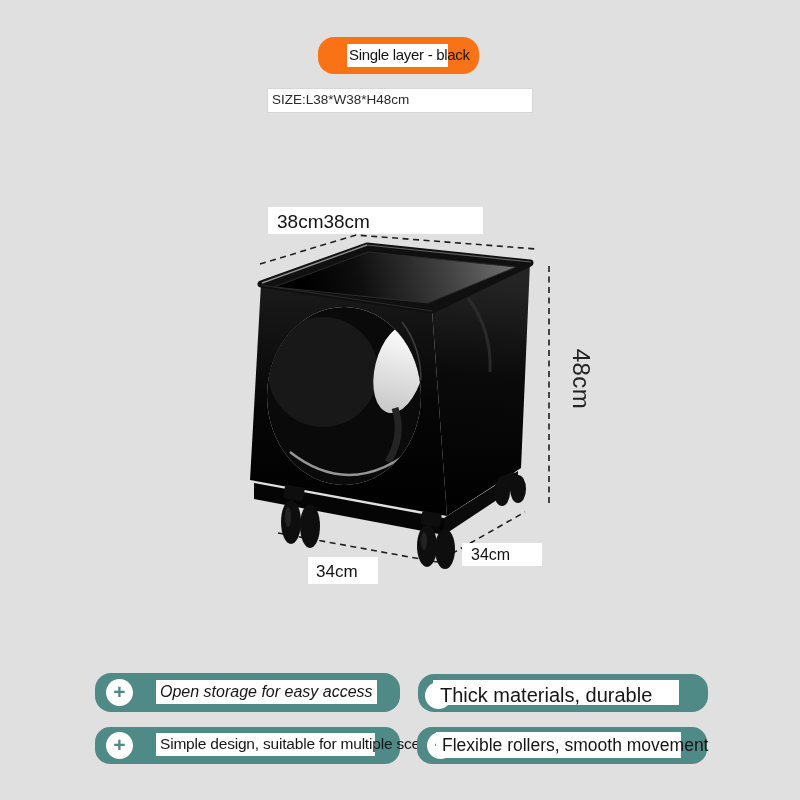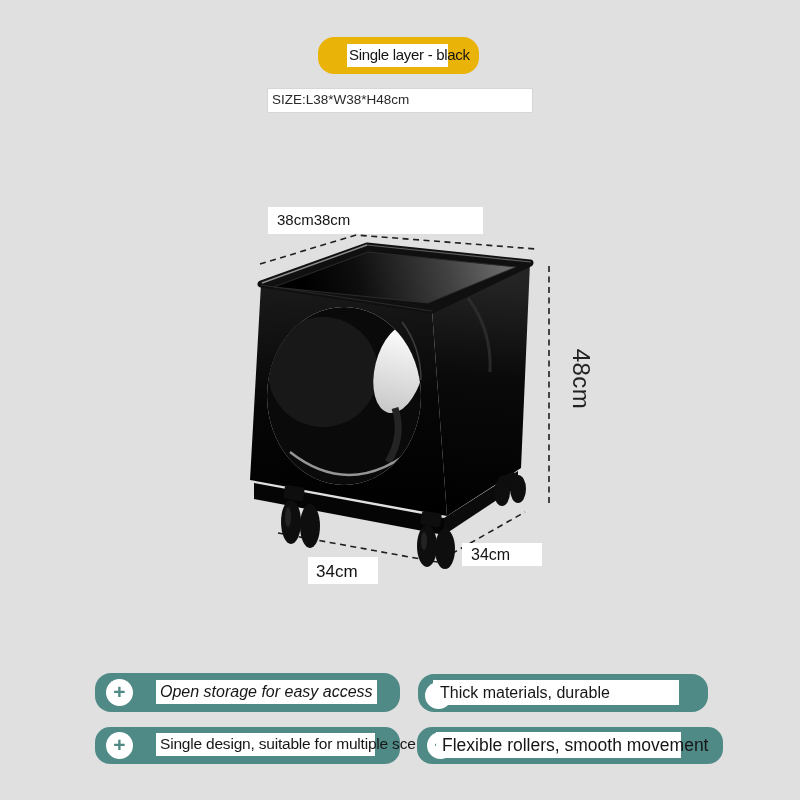--- a/index.html
+++ b/index.html
@@ -4,31 +4,31 @@
 <style>
   html,body{margin:0;padding:0;}
   body{font-family:"Liberation Sans", sans-serif;}
   .stage{position:relative;width:800px;height:800px;background:#e0e0e0;overflow:hidden;}
   .abs{position:absolute;}
   .whitebox{position:absolute;background:#ffffff;}
   .lbl{position:absolute;color:#1c1c1c;white-space:nowrap;}
 
   
   .variant-badge{position:absolute;left:318px;top:37px;width:161px;height:37px;
-    background:#eab308;border-radius:16px;}
+    background:#f97316;border-radius:16px;}
   .variant-badge .vb-box{left:29px;top:7px;width:101px;height:23px;}
   .variant-badge .vb-text{left:31px;top:9px;font-size:15px;letter-spacing:-0.3px;color:#141414;}
 
   
   .size-tag{left:268px;top:89px;width:264px;height:23px;box-shadow:0 0 0 1px #d6d6d6;}
   .size-text{left:272px;top:92px;font-size:13.5px;color:#2a2a2a;text-align:center;}
 
   
   .dim-top-box{left:268px;top:207px;width:215px;height:27px;}
-  .dim-top-text{left:277px;top:211px;font-size:15px;color:#141414;}
+  .dim-top-text{left:277px;top:211px;font-size:19px;color:#141414;}
   .dim-height{left:544px;top:362px;width:74px;height:34px;transform:rotate(90deg);
     font-size:24px;color:#222;text-align:center;line-height:34px;letter-spacing:0.5px;}
   .dim-bl-box{left:308px;top:557px;width:70px;height:27px;}
   .dim-bl-text{left:316px;top:562px;font-size:17px;color:#141414;}
   .dim-br-box{left:462px;top:543px;width:80px;height:23px;}
   .dim-br-text{left:471px;top:546px;font-size:16px;color:#141414;}
 
   
   .feature{position:absolute;background:#4f8a86;border-radius:16px;}
   .feature .plus-circle{position:absolute;width:27px;height:27px;border-radius:50%;
@@ -39,28 +39,28 @@
   .feature .f-text{position:absolute;color:#161616;white-space:nowrap;}
 
   #feat1{left:95px;top:673px;width:305px;height:39px;}
   #feat1 .plus-circle{left:11px;top:6px;}
   #feat1 .f-box{left:61px;top:7px;width:221px;height:24px;}
   #feat1 .f-text{left:65px;top:10px;font-size:16px;font-style:italic;}
 
   #feat2{left:418px;top:674px;width:290px;height:38px;}
   #feat2 .plus-circle{left:7px;top:8px;}
   #feat2 .f-box{left:15px;top:6px;width:246px;height:25px;}
-  #feat2 .f-text{left:22px;top:10px;font-size:16px;}
+  #feat2 .f-text{left:22px;top:10px;font-size:20px;}
 
   #feat3{left:95px;top:727px;width:305px;height:37px;border-radius:15px;}
   #feat3 .plus-circle{left:11px;top:5px;}
   #feat3 .f-box{left:61px;top:6px;width:219px;height:23px;}
   #feat3 .f-text{left:65px;top:8px;font-size:15.5px;letter-spacing:-0.2px;}
 
-  #feat4{left:417px;top:727px;width:290px;height:37px;border-radius:15px;padding-left:16px;}
+  #feat4{left:417px;top:727px;width:290px;height:37px;border-radius:15px;}
   #feat4 .plus-circle{left:10px;top:5px;}
   #feat4 .f-box{left:19px;top:5px;width:245px;height:26px;}
   #feat4 .f-text{left:25px;top:8px;font-size:17.5px;}
 </style>
 </head>
 <body>
 
 <div class="stage">
 
   <svg class="abs" style="left:0;top:0" width="800" height="800" viewBox="0 0 800 800">
@@ -172,21 +172,21 @@
     </div>
     <div class="f-box"></div>
     <div class="f-text">Thick materials, durable</div>
   </div>
 
   <div class="feature" id="feat3">
     <div class="plus-circle">
       <span>+</span>
     </div>
     <div class="f-box"></div>
-    <div class="f-text">Single design, suitable for multiple sce</div>
+    <div class="f-text">Simple design, suitable for multiple sce</div>
   </div>
 
   <div class="feature" id="feat4">
     <div class="plus-circle">
       <span>+</span>
     </div>
     <div class="f-box"></div>
     <div class="f-text">Flexible rollers, smooth movement</div>
   </div>
 

